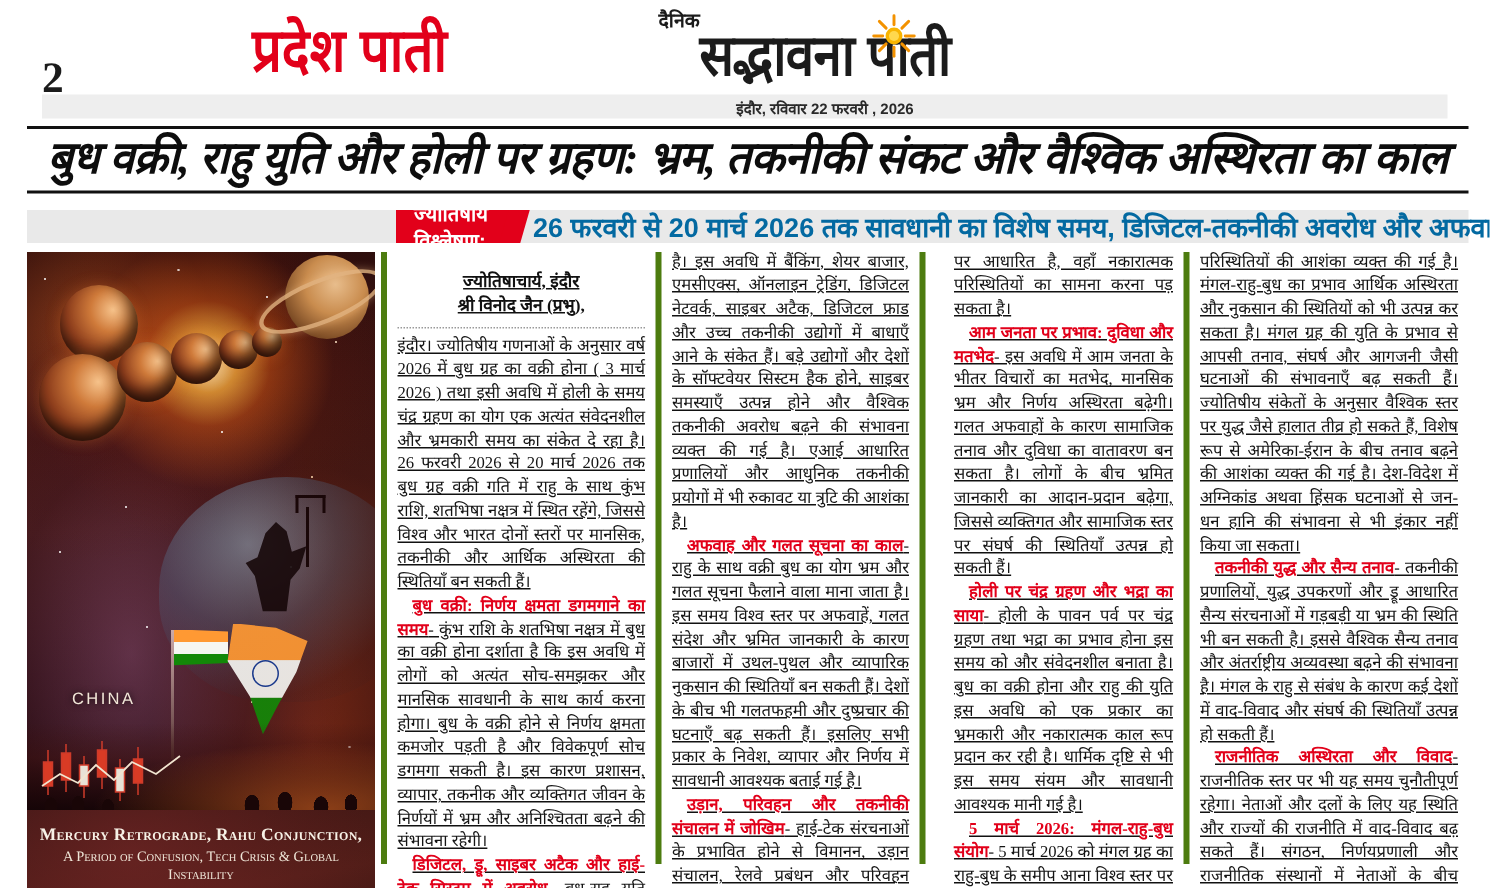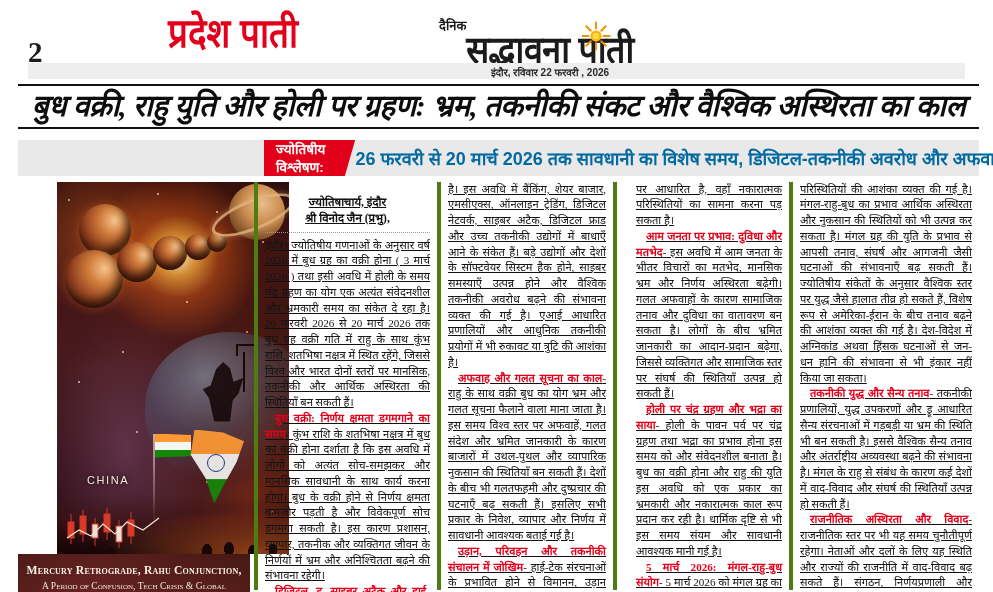--- a/index.html
+++ b/index.html
@@ -38,21 +38,21 @@
     font-size: 35px;
     font-weight: 700;
     color: #e2001a;
     font-family: "Liberation Sans", sans-serif;
     letter-spacing: 0px;
     transform: scaleY(1.15);
   }
   .brand-block {
     position: absolute;
     left: 405px;
-    top: 19px;
+    top: 7px;
     width: 290px;
     text-align: center;
   }
   .brand-dainik {
     font-size: 13px;
     font-weight: 700;
     color: #1b1b1b;
     text-align: left;
     margin-left: 34px;
     line-height: 1.05;
@@ -111,21 +111,21 @@
     line-height: 1.05;
     letter-spacing: -0.4px;
     font-family: "Liberation Serif", serif;
     white-space: nowrap;
     transform: scaleX(0.985);
   }
 
   
   .subhead-strip {
     margin: 5px 14px 0 18px;
-    height: 36px;
+    height: 22px;
     background: #e9e9e9;
     position: relative;
     display: flex;
     align-items: stretch;
   }
   .kicker-badge {
     background: #e2001a;
     color: #ffffff;
     font-size: 13.5px;
     font-weight: 700;
@@ -176,21 +176,20 @@
   .col-3 { width: 176px; padding-left: 19px; }
   .col-4 { width: 190px; }
 
   
   .photo-frame {
     width: 232px;
     height: 372px;
     position: relative;
     overflow: hidden;
     background: #c2410c;
-    margin-left: 39px;
   }
   .cosmos {
     position: absolute;
     inset: 0;
     background:
       radial-gradient(circle at 52% 20%, rgba(255,244,200,0.95) 0%, rgba(255,176,60,0.75) 6%, rgba(233,95,20,0.45) 13%, rgba(120,30,10,0.12) 26%, rgba(0,0,0,0) 38%),
       radial-gradient(circle at 18% 14%, rgba(255,120,40,0.40) 0%, rgba(90,20,10,0.18) 22%, rgba(0,0,0,0) 42%),
       radial-gradient(ellipse at 30% 72%, rgba(150,90,140,0.45) 0%, rgba(60,25,50,0.35) 35%, rgba(0,0,0,0) 62%),
       radial-gradient(ellipse at 82% 88%, rgba(200,70,30,0.45) 0%, rgba(50,12,8,0.2) 40%, rgba(0,0,0,0) 70%),
       linear-gradient(175deg, #2a0d0c 0%, #3d1412 25%, #4b1c16 48%, #331010 72%, #230a0a 100%);

